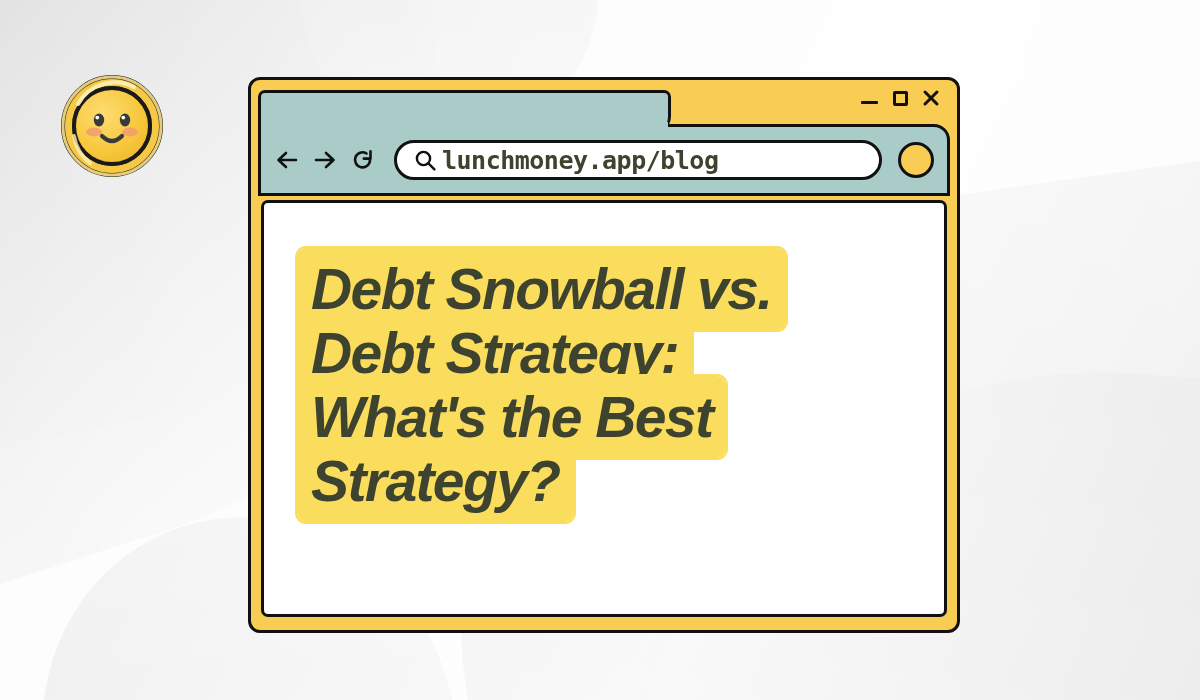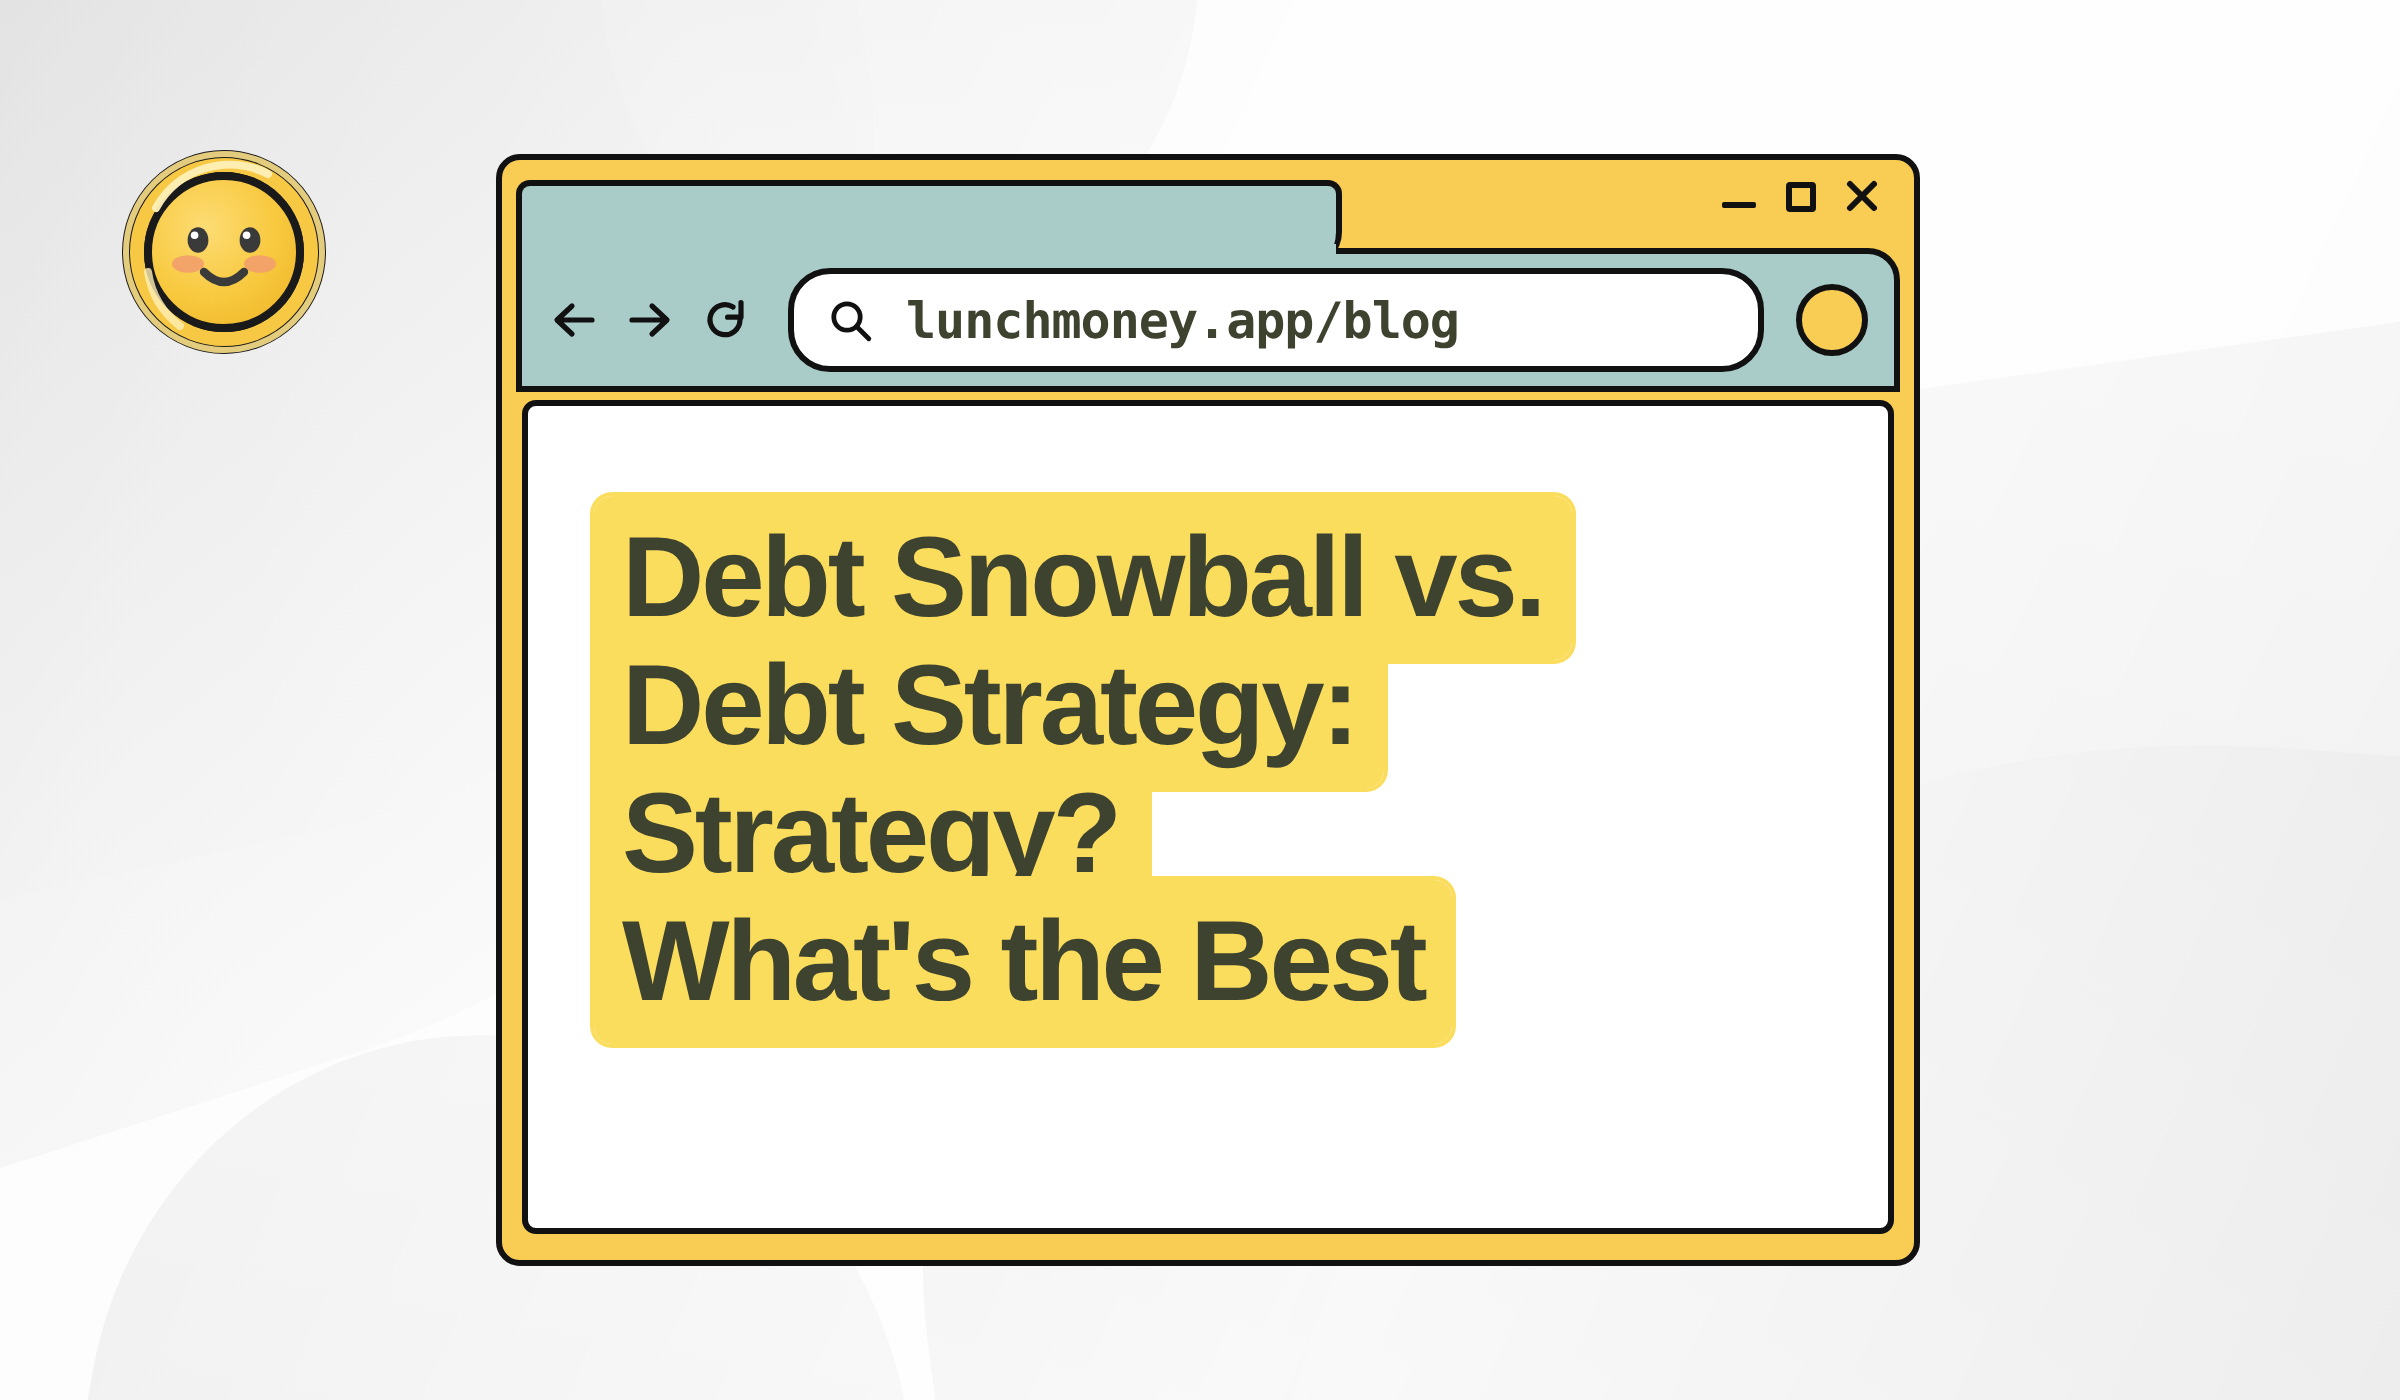--- a/index.html
+++ b/index.html
@@ -187,28 +187,28 @@
     height: 30px;
     display: flex;
     align-items: center;
     justify-content: center;
     color: #111111;
     flex: none;
   }
 
   .urlbar {
     flex: 1;
-    height: 52px;
+    height: 40px;
     background: #ffffff;
     border: 3px solid #111111;
     border-radius: 21px;
     box-sizing: border-box;
     display: flex;
     align-items: center;
-    gap: 16px;
+    gap: 5px;
     padding: 0 17px;
     margin-left: 6px;
     overflow: hidden;
   }
   .url-text {
     font-family: "DejaVu Sans Mono", "Liberation Mono", monospace;
     font-size: 25px;
     font-weight: 700;
     color: #3D432F;
     letter-spacing: -0.5px;
@@ -231,20 +231,21 @@
     position: absolute;
     left: 13px;
     top: 123px;
     right: 13px;
     bottom: 16px;
     background: #ffffff;
     border: 3px solid #111111;
     border-radius: 7px;
     box-sizing: border-box;
     overflow: hidden;
+    font-style: italic;
   }
 
   .headline {
     margin: 0;
     padding: 57px 0 0 33px;
     font-family: "Liberation Sans", sans-serif;
     font-size: 57px;
     font-weight: 700;
     line-height: 1.02;
     color: #3D432F;
@@ -361,19 +362,19 @@
       </div>
 
       <div class="avatar"></div>
     </div>
     <div class="tb-cover"></div>
 
     <div class="content">
       <h1 class="headline">
         <span class="hl-line"><span>Debt Snowball vs.</span></span>
         <span class="hl-line"><span>Debt Strategy:</span></span>
+        <span class="hl-line"><span>What's the Best</span></span>
         <span class="hl-line"><span>Strategy?</span></span>
-        <span class="hl-line"><span>What's the Best</span></span>
       </h1>
     </div>
   </div>
 
 </div>
 
 </body></html>

